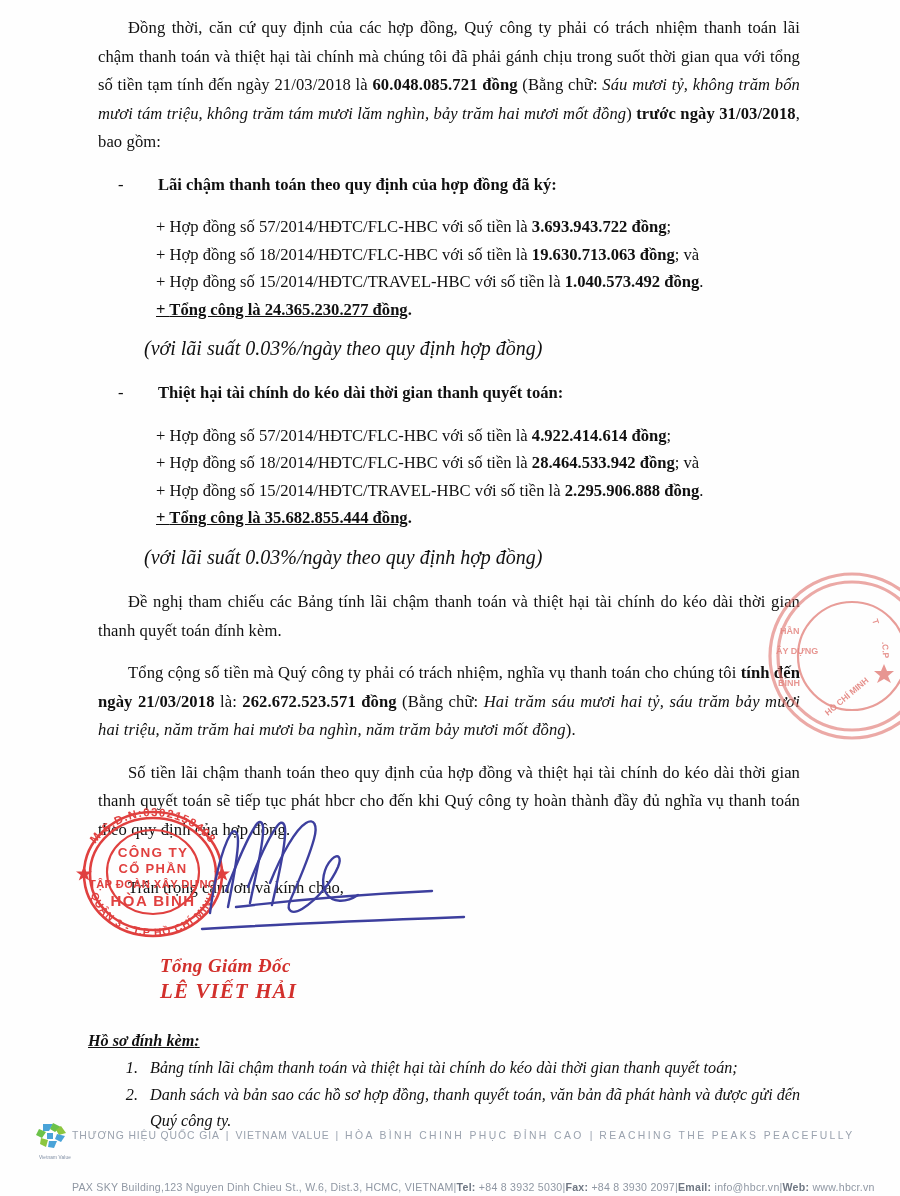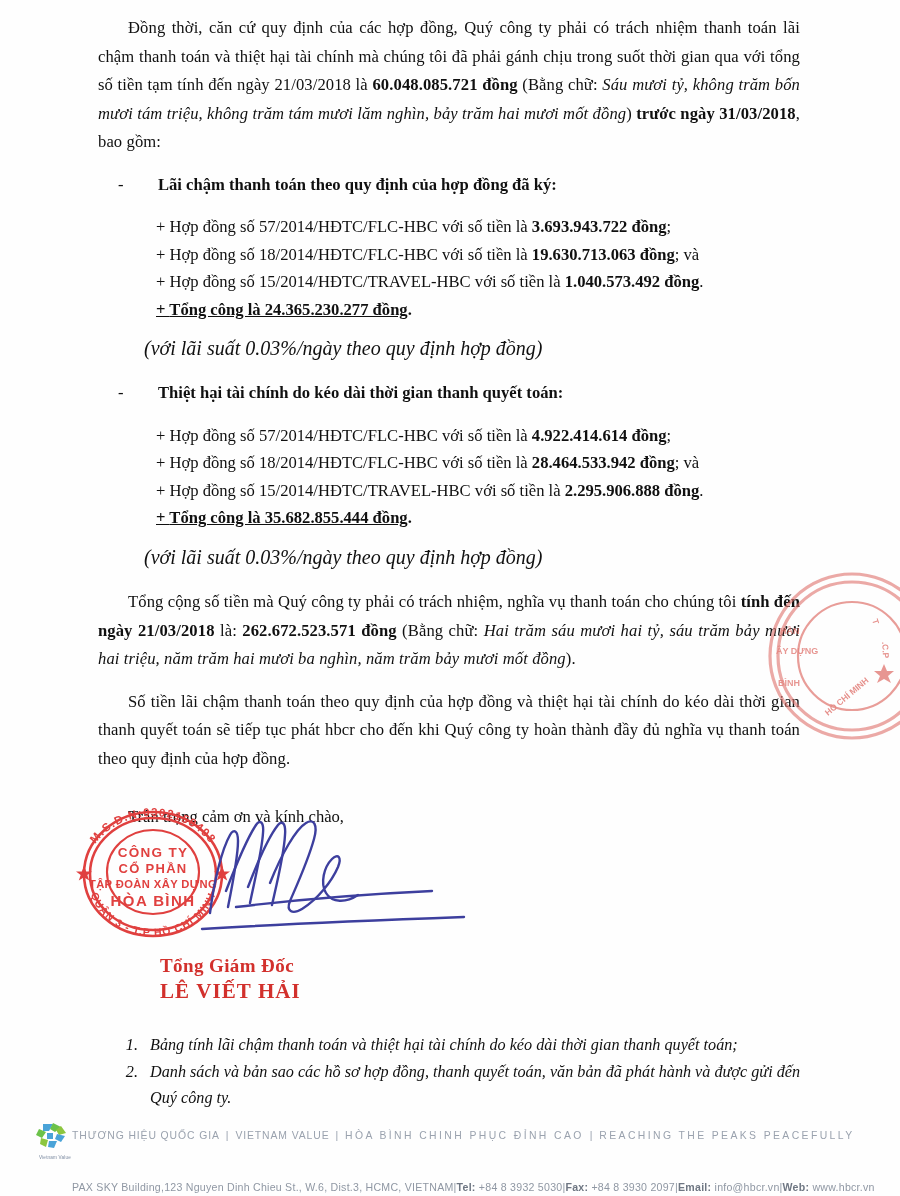--- a/index.html
+++ b/index.html
@@ -107,20 +107,21 @@
   }
   .title-name {
     position: absolute;
     left: 160px;
     top: 955px;
     width: 300px;
     text-align: left;
     color: #d2302c;
     font-family: "Liberation Serif", serif;
     font-weight: bold;
+    font-style: italic;
   }
   .title-name .t1 {
     display: block;
     font-size: 19px;
     letter-spacing: .4px;
     margin-bottom: 2px;
   }
   .title-name .t2 {
     display: block;
     font-size: 21px;
@@ -235,20 +236,21 @@
     <div class="bullet-block">
       <span class="dash">-</span>
       <p class="bullet-head">Thiệt hại tài chính do kéo dài thời gian thanh quyết toán:</p>
       <p class="sub-line"><span>+ Hợp đồng số 57/2014/HĐTC/FLC-HBC với số tiền là </span><b>4.922.414.614 đồng</b><span>;</span></p>
       <p class="sub-line"><span>+ Hợp đồng số 18/2014/HĐTC/FLC-HBC với số tiền là </span><b>28.464.533.942 đồng</b><span>; và</span></p>
       <p class="sub-line"><span>+ Hợp đồng số 15/2014/HĐTC/TRAVEL-HBC với số tiền là </span><b>2.295.906.888 đồng</b><span>.</span></p>
       <p class="sub-line total"><span class="u-span">+ </span><span class="u-span">Tổng công là 35.682.855.444 đồng</span><span>.</span></p>
     </div>
     <p class="note-line">(với lãi suất 0.03%/ngày theo quy định hợp đồng)</p>
 
+    <p class="para">Đề nghị tham chiếu các Bảng tính lãi chậm thanh toán và thiệt hại tài chính do kéo dài thời gian thanh quyết toán đính kèm.</p>
 
     <p class="para"><span>Tổng cộng số tiền mà Quý công ty phải có trách nhiệm, nghĩa vụ thanh toán cho chúng tôi </span><b>tính đến ngày 21/03/2018</b><span> là: </span><b>262.672.523.571 đồng</b><span> (Bằng chữ: </span><i>Hai trăm sáu mươi hai tỷ, sáu trăm bảy mươi hai triệu, năm trăm hai mươi ba nghìn, năm trăm bảy mươi mốt đồng</i><span>).</span></p>
 
     <p class="para">Số tiền lãi chậm thanh toán theo quy định của hợp đồng và thiệt hại tài chính do kéo dài thời gian thanh quyết toán sẽ tiếp tục phát hbcr cho đến khi Quý công ty hoàn thành đầy đủ nghĩa vụ thanh toán theo quy định của hợp đồng.</p>
 
     <p class="closing">Trân trọng cảm ơn và kính chào,</p>
   </div>
 
   <div class="ghost-seal">
     <svg viewBox="0 0 170 176" width="170" height="176" aria-hidden="true">
@@ -320,20 +322,21 @@
       </svg>
     </div>
 
     <div class="title-name">
       <span class="t1">Tổng Giám Đốc</span>
       <span class="t2">LÊ VIẾT HẢI</span>
     </div>
   </div>
 
   <div class="attach">
+    <p class="attach-title"><span>Hồ sơ đính kèm</span><span class="colon">:</span></p>
     <ol class="attach-list">
       <li>Bảng tính lãi chậm thanh toán và thiệt hại tài chính do kéo dài thời gian thanh quyết toán;</li>
       <li>Danh sách và bản sao các hồ sơ hợp đồng, thanh quyết toán, văn bản đã phát hành và được gửi đến Quý công ty.</li>
     </ol>
   </div>
 
   <div class="footer">
     <div class="footer-logo">
       <svg viewBox="0 0 44 30" width="44" height="30" aria-hidden="true">
         <g>

